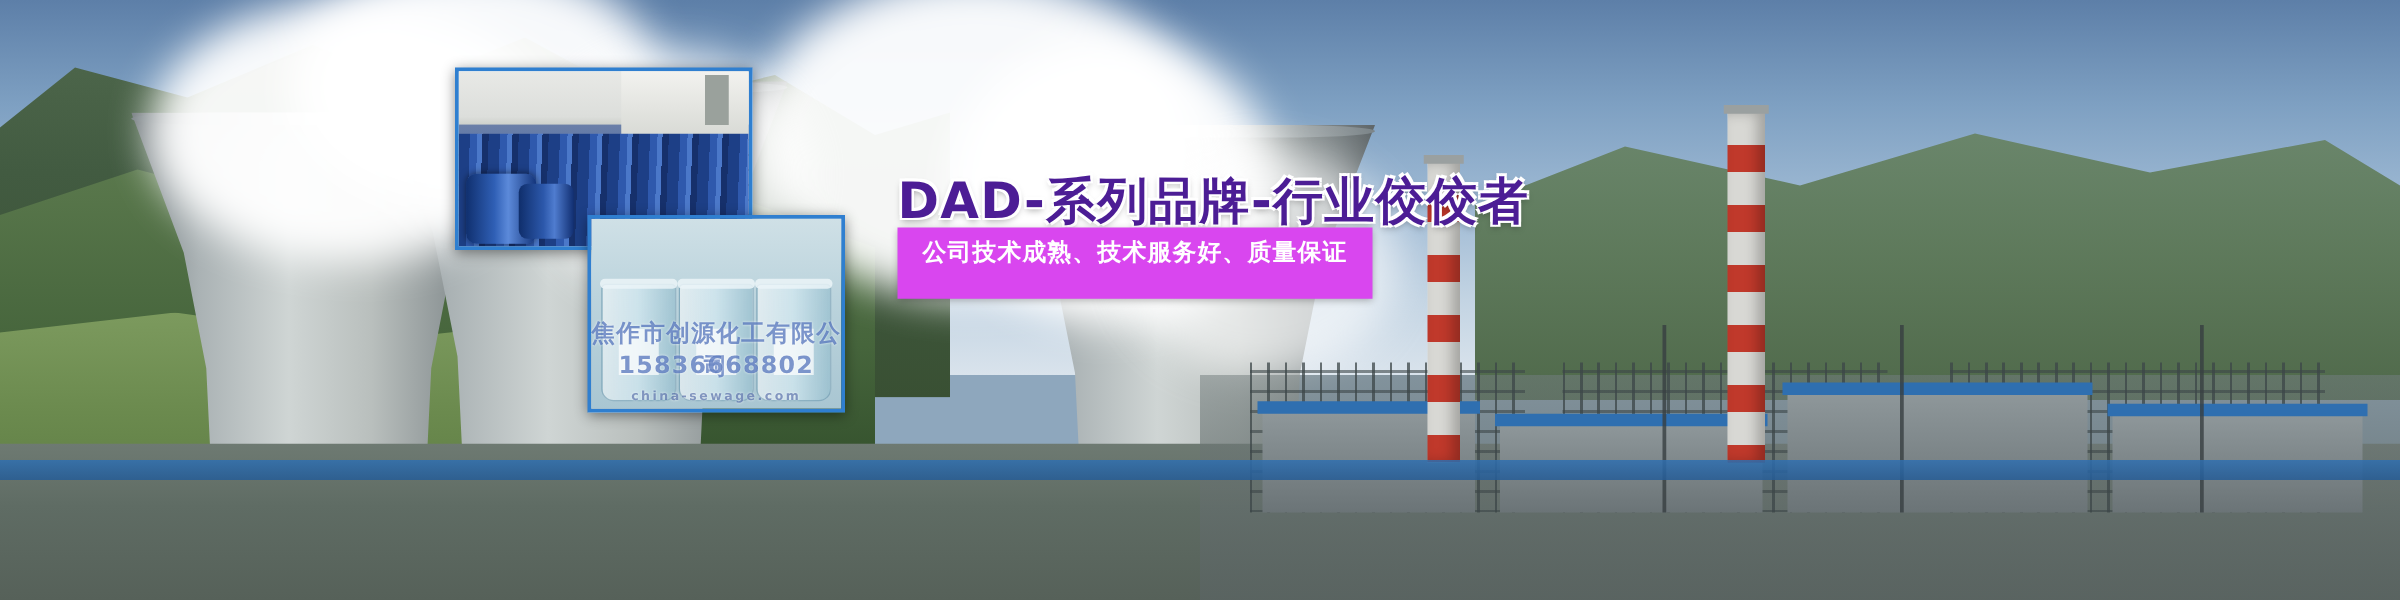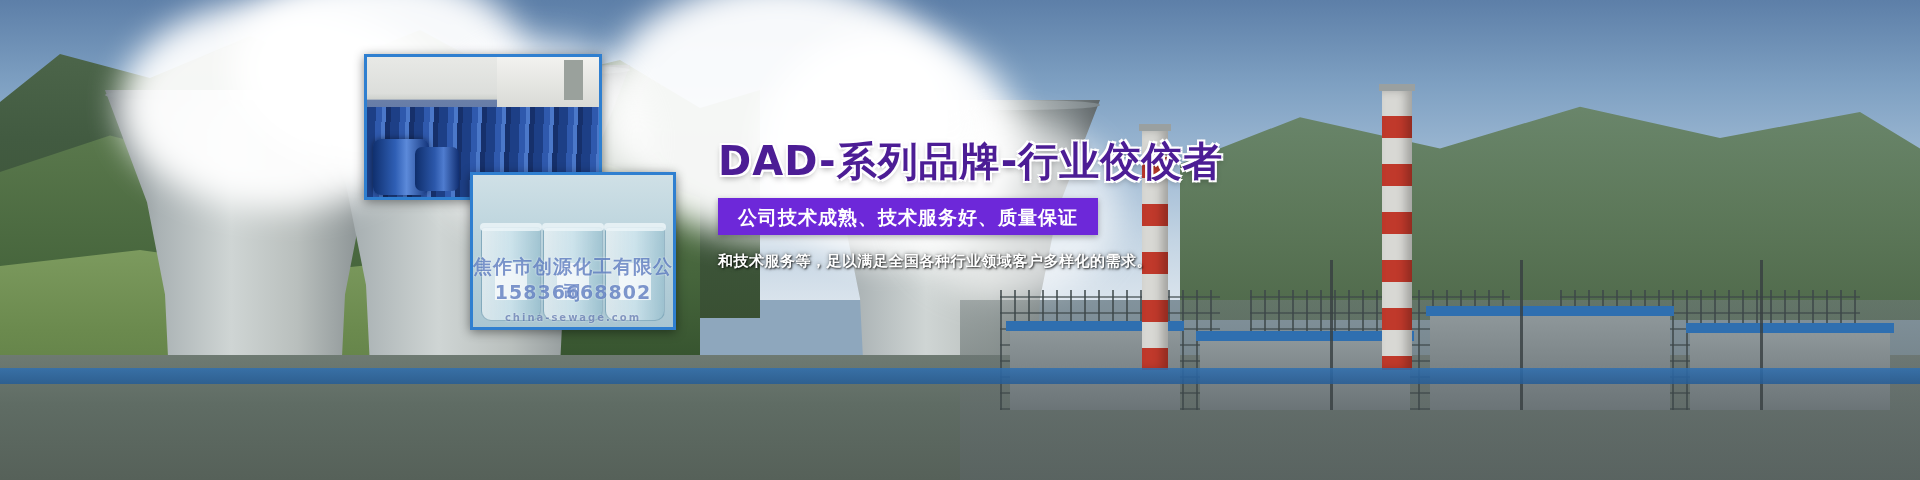--- a/index.html
+++ b/index.html
@@ -185,23 +185,23 @@
     -webkit-text-stroke:1px #ffffff;
     paint-order:stroke fill;
     text-shadow:
       2px 2px 0 #ffffff, -2px 2px 0 #ffffff, 2px -2px 0 #ffffff, -2px -2px 0 #ffffff,
       0 3px 6px rgba(0,0,0,.35);
     white-space:nowrap;
   }
 
   .subbar{
     display:inline-block;
-    margin-top:16px;
-    padding:7px 20px 4px 20px;
-    background:#6d28d9;
+    margin-top:0;
+    padding:7px 20px 24px 20px;
+    background:#d946ef;
     color:#ffffff;
     font-size:19px;
     font-weight:700;
     letter-spacing:1px;
     white-space:nowrap;
     box-shadow:0 2px 6px rgba(0,0,0,.3);
   }
 
   .para{
     margin:14px 0 0 0;
@@ -311,17 +311,16 @@
       <div class="wm wm1">焦作市创源化工有限公司</div>
       <div class="wm wm2">15836668802</div>
       <div class="wm wm3">china-sewage.com</div>
     </div>
   </div>
 
   <div class="copy">
     <h1 class="headline">DAD-系列品牌-行业佼佼者</h1>
     <div class="subbar">公司技术成熟、技术服务好、质量保证</div>
     <p class="para">
-      <span>和技术服务等，足以满足全国各种行业领域客户多样化的需求。</span>
     </p>
   </div>
 
 </div>
 
 </body></html>

